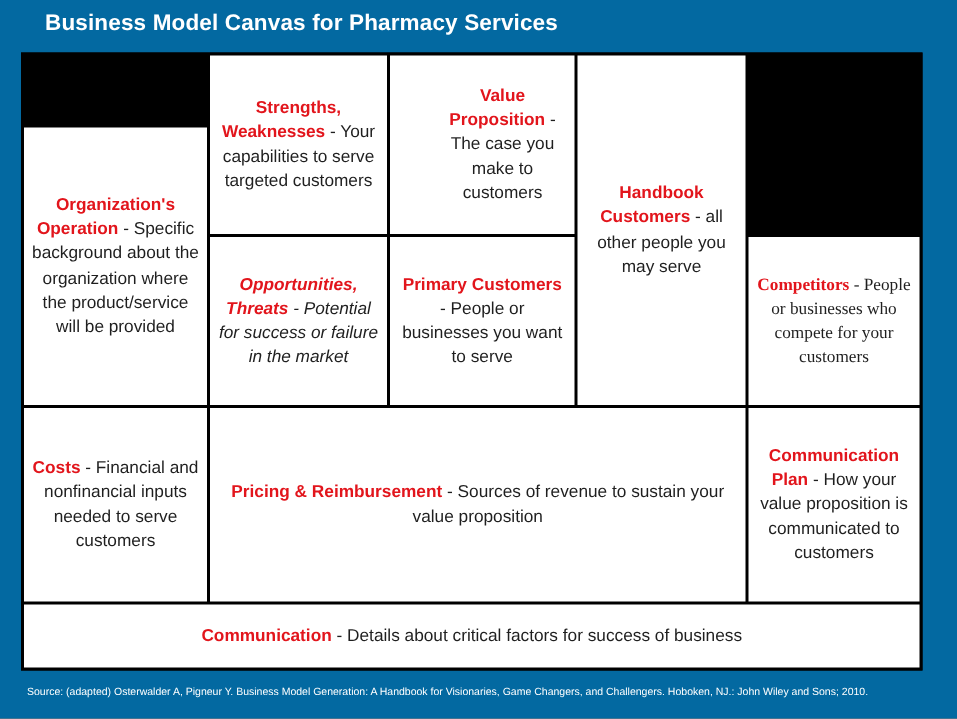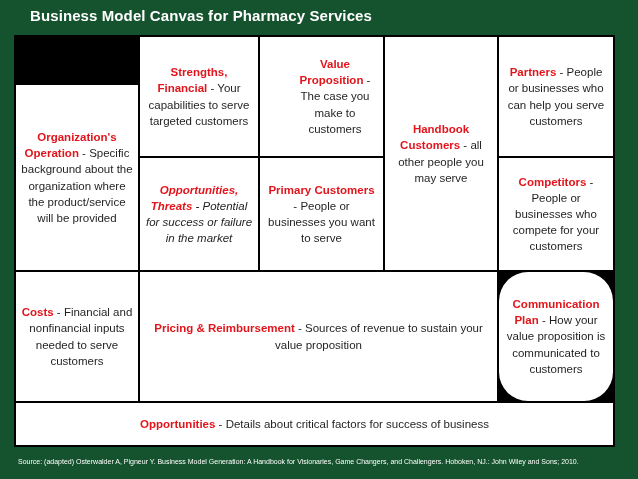--- a/index.html
+++ b/index.html
@@ -6,21 +6,21 @@
     margin: 0;
     padding: 0;
     width: 638px;
     height: 479px;
     font-family: "Liberation Sans", sans-serif;
   }
   .slide {
     position: relative;
     width: 638px;
     height: 479px;
-    background: #14532d;
+    background: #0369a1;
     overflow: hidden;
   }
   .slide-title {
     position: absolute;
     left: 30px;
     top: 7px;
     color: #ffffff;
     font-weight: bold;
     font-size: 15px;
     letter-spacing: 0.1px;
@@ -54,24 +54,24 @@
   }
   .cell p { margin: 0; }
   .kw { color: #E2151C; font-weight: bold; }
   .c-org        { grid-column: 1;     grid-row: 1 / 3; margin-top: 48px; }
   .c-strengths  { grid-column: 2;     grid-row: 1; }
   .c-valueprop  { grid-column: 3;     grid-row: 1; padding-left: 32px; }
   .c-secondary  { grid-column: 4;     grid-row: 1 / 3; }
   .c-partners   { grid-column: 5;     grid-row: 1; }
   .c-opps       { grid-column: 2;     grid-row: 2; font-style: italic; }
   .c-primary    { grid-column: 3;     grid-row: 2; }
-  .c-competitors{ grid-column: 5;     grid-row: 2; }
+  .c-competitors{ grid-column: 5;     grid-row: 2; font-family: Liberation Serif, serif; }
   .c-costs      { grid-column: 1;     grid-row: 3; }
   .c-pricing    { grid-column: 2 / 5; grid-row: 3; }
-  .c-comm       { grid-column: 5;     grid-row: 3; border-radius: 29px; }
+  .c-comm       { grid-column: 5;     grid-row: 3; }
   .c-impl       { grid-column: 1 / 6; grid-row: 4; }
   .source-citation {
     position: absolute;
     left: 18px;
     top: 458px;
     color: #ffffff;
     font-size: 7px;
     white-space: nowrap;
   }
 </style>
@@ -82,34 +82,31 @@
 
   <div class="slide-title">Business Model Canvas for Pharmacy Services</div>
 
   <div class="canvas-grid">
 
     <div class="cell c-org">
       <p><span class="kw">Organization's Operation</span><span> - Specific background about the organization where the product/service will be provided</span></p>
     </div>
 
     <div class="cell c-strengths">
-      <p><span class="kw">Strengths, Financial</span><span> - Your capabilities to serve targeted customers</span></p>
+      <p><span class="kw">Strengths, Weaknesses</span><span> - Your capabilities to serve targeted customers</span></p>
     </div>
 
     <div class="cell c-valueprop">
       <p><span class="kw">Value Proposition</span><span> - The case you make to customers</span></p>
     </div>
 
     <div class="cell c-secondary">
       <p><span class="kw">Handbook Customers</span><span> - all other people you may serve</span></p>
     </div>
 
-    <div class="cell c-partners">
-      <p><span class="kw">Partners</span><span> - People or businesses who can help you serve customers</span></p>
-    </div>
 
     <div class="cell c-opps">
       <p><span class="kw">Opportunities, Threats</span><span> - Potential for success or failure in the market</span></p>
     </div>
 
     <div class="cell c-primary">
       <p><span class="kw">Primary Customers</span><span> - People or businesses you want to serve</span></p>
     </div>
 
     <div class="cell c-competitors">
@@ -122,20 +119,20 @@
 
     <div class="cell c-pricing">
       <p><span class="kw">Pricing &amp; Reimbursement</span><span> - Sources of revenue to sustain your value proposition</span></p>
     </div>
 
     <div class="cell c-comm">
       <p><span class="kw">Communication Plan</span><span> - How your value proposition is communicated to customers</span></p>
     </div>
 
     <div class="cell c-impl">
-      <p><span class="kw">Opportunities</span><span> - Details about critical factors for success of business</span></p>
+      <p><span class="kw">Communication</span><span> - Details about critical factors for success of business</span></p>
     </div>
 
   </div>
 
   <div class="source-citation">Source: (adapted) Osterwalder A, Pigneur Y. Business Model Generation: A Handbook for Visionaries, Game Changers, and Challengers. Hoboken, NJ.: John Wiley and Sons; 2010.</div>
 
 </div>
 
 </body></html>

